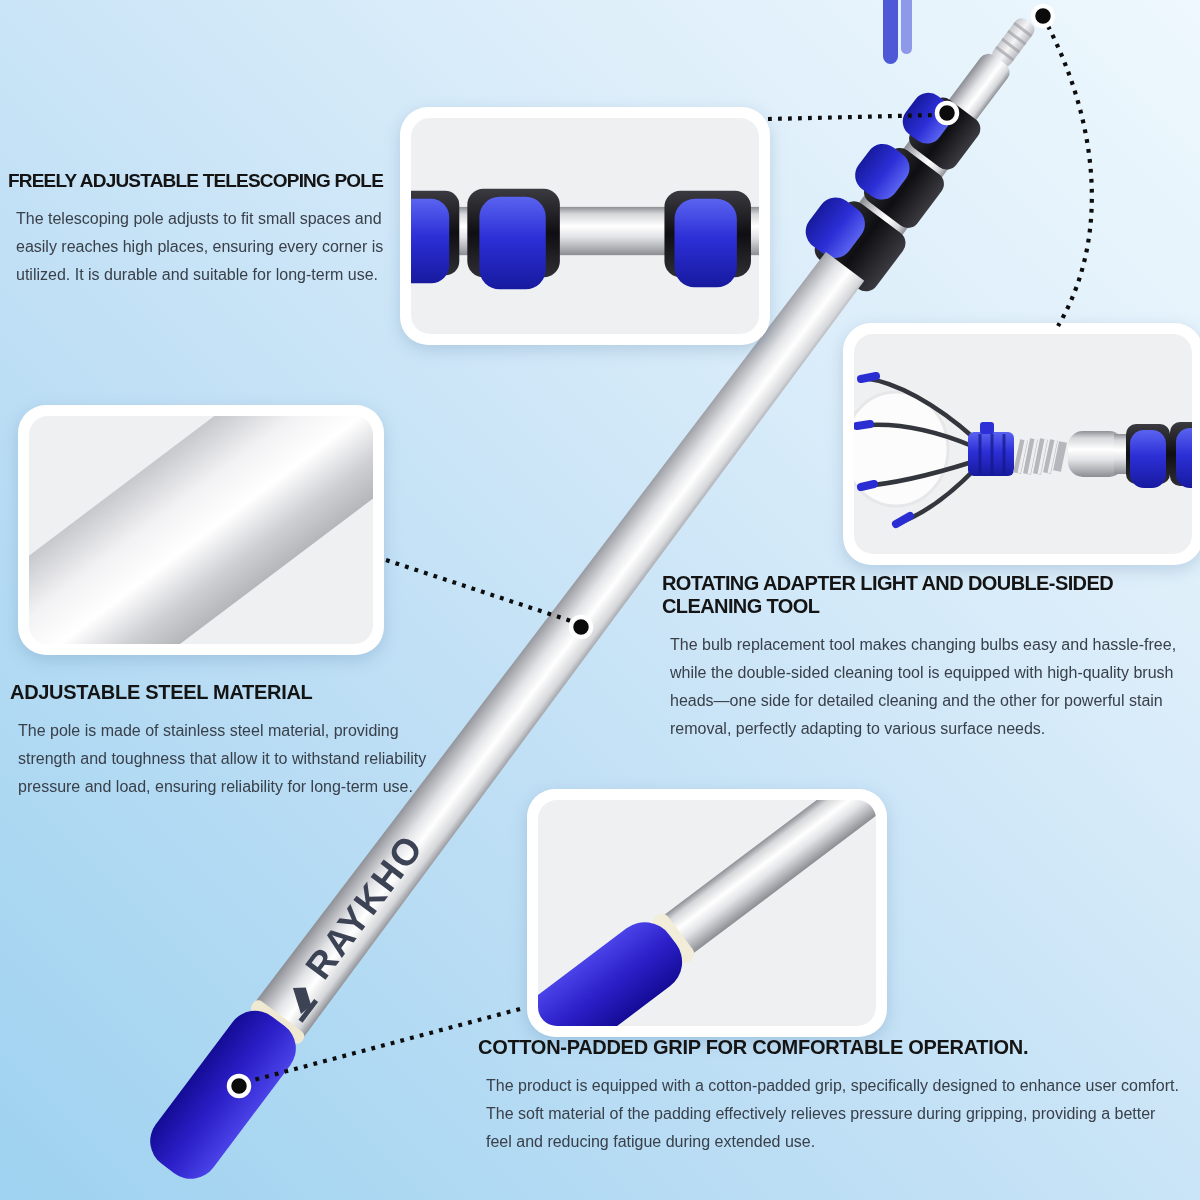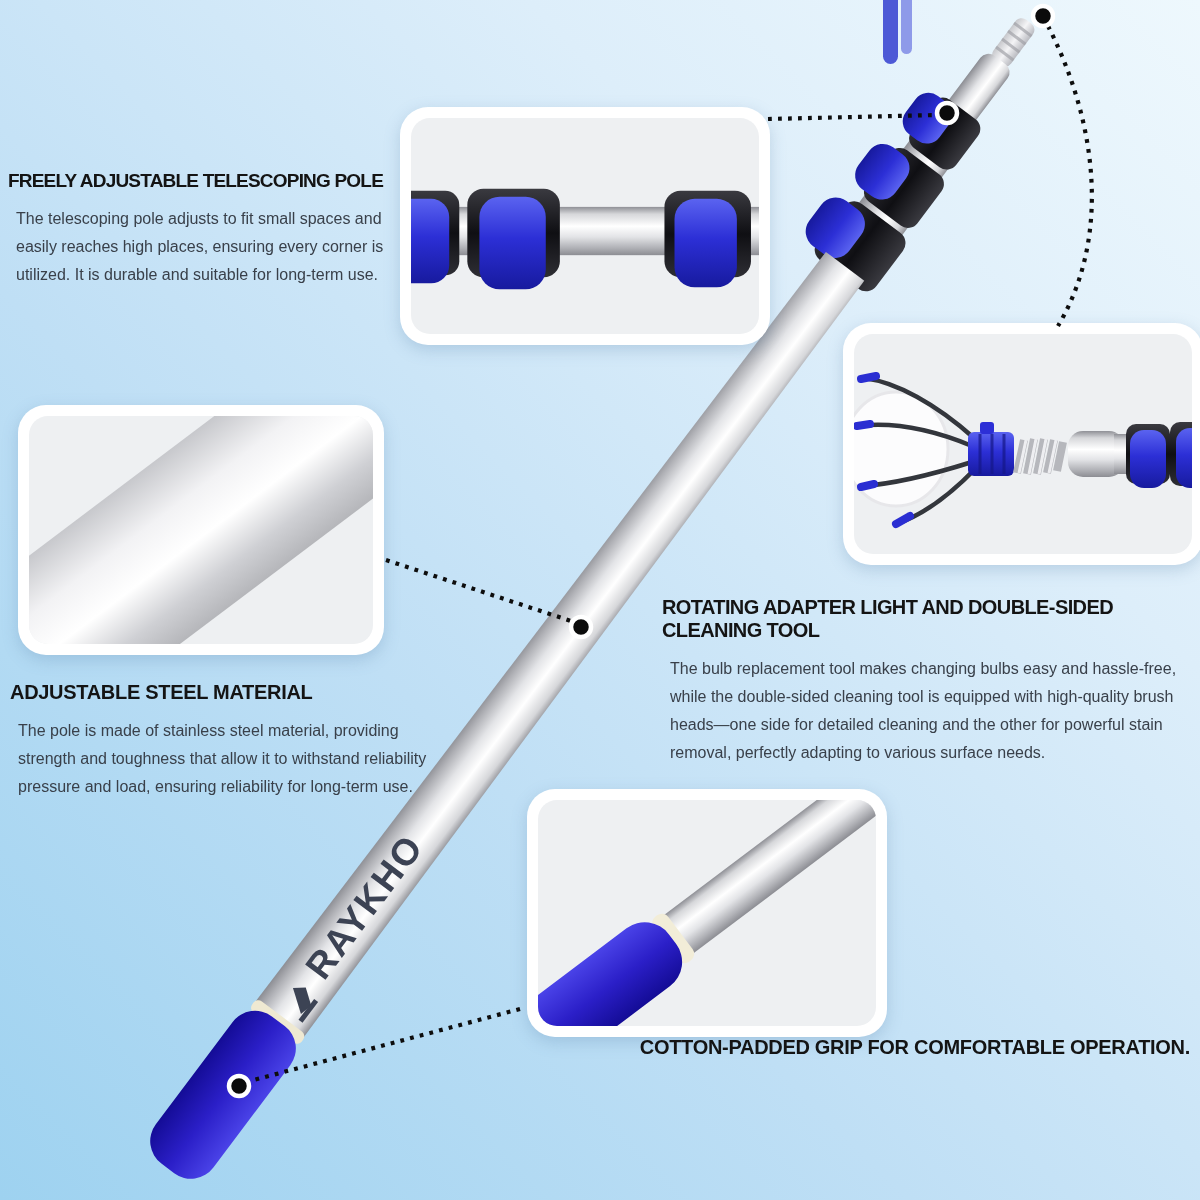--- a/index.html
+++ b/index.html
@@ -20,23 +20,23 @@
   .strip1{left:883px;width:15px;height:64px;background:#4d59d6;}
   .strip2{left:901px;width:11px;height:54px;background:#8e9ae9;}
 
   
   .tb{position:absolute;z-index:5;}
   .tb h3{margin:0 0 13px 0;font-size:20px;font-weight:bold;color:#141414;letter-spacing:-.3px;}
   .tb p{margin:8px;font-size:16px;line-height:28px;color:#39404a;}
   .tb1{left:8px;top:170px;width:402px;}
   .tb1 h3{white-space:nowrap;font-size:19px;letter-spacing:-.8px;}
   .tb2{left:10px;top:681px;width:436px;}
-  .tb3{left:662px;top:596px;width:538px;}
+  .tb3{left:662px;top:572px;width:538px;}
   .tb3 h3{letter-spacing:-.6px;}
-  .tb4{left:478px;top:1036px;width:712px;text-align:right;}
+  .tb4{left:478px;top:1036px;width:712px;}
 
   
   .card{position:absolute;background:#ffffff;border-radius:28px;padding:11px;z-index:3;
         box-shadow:0 5px 16px rgba(90,130,170,.28);box-sizing:border-box;}
   .photo{width:100%;height:100%;background:#eef0f2;border-radius:19px;overflow:hidden;}
   .photo svg{display:block;width:100%;height:100%;}
   .card1{left:400px;top:107px;width:370px;height:238px;}
   .card2{left:18px;top:405px;width:366px;height:250px;}
   .card3{left:843px;top:323px;width:360px;height:242px;}
   .card4{left:527px;top:789px;width:360px;height:248px;}
@@ -205,15 +205,16 @@
   <div class="tb tb2">
     <h3>ADJUSTABLE STEEL MATERIAL</h3>
     <p>The pole is made of stainless steel material, providing strength and toughness that allow it to withstand reliability pressure and load, ensuring reliability for long-term use.</p>
   </div>
   <div class="tb tb3">
     <h3>ROTATING ADAPTER LIGHT AND DOUBLE-SIDED CLEANING TOOL</h3>
     <p>The bulb replacement tool makes changing bulbs easy and hassle-free, while the double-sided cleaning tool is equipped with high-quality brush heads—one side for detailed cleaning and the other for powerful stain removal, perfectly adapting to various surface needs.</p>
   </div>
   <div class="tb tb4">
     <h3>COTTON-PADDED GRIP FOR COMFORTABLE OPERATION.</h3>
+    <p>The product is equipped with a cotton-padded grip, specifically designed to enhance user comfort. The soft material of the padding effectively relieves pressure during gripping, providing a better feel and reducing fatigue during extended use.</p>
   </div>
 
 </div>
 
 </body></html>

